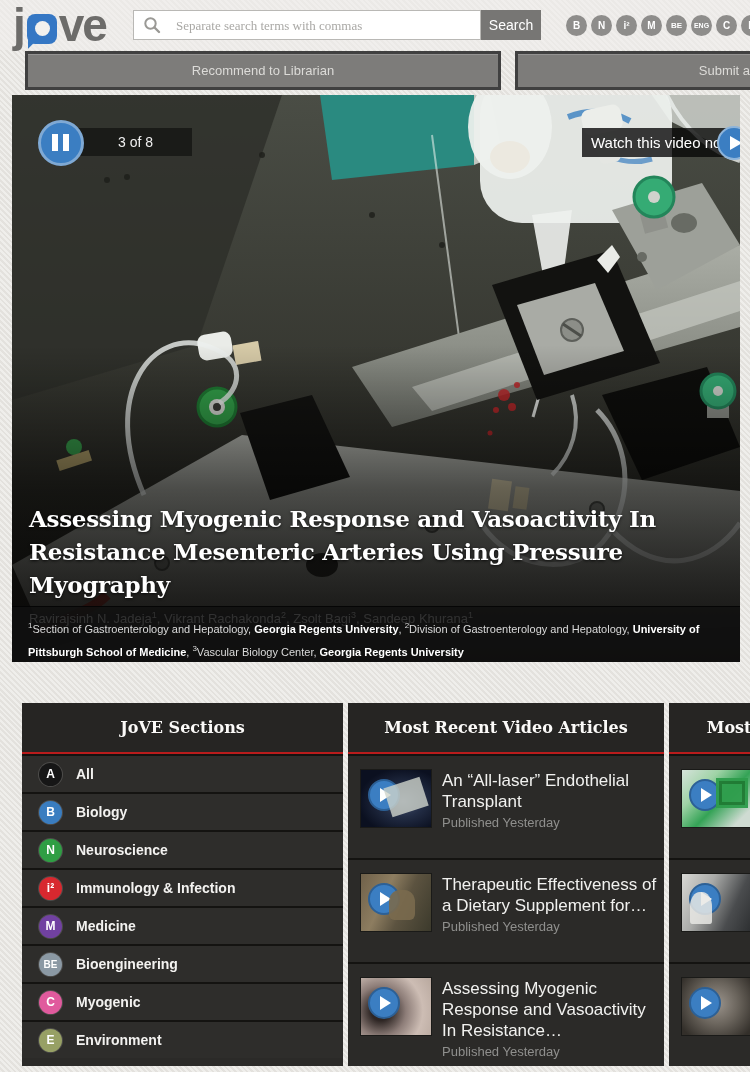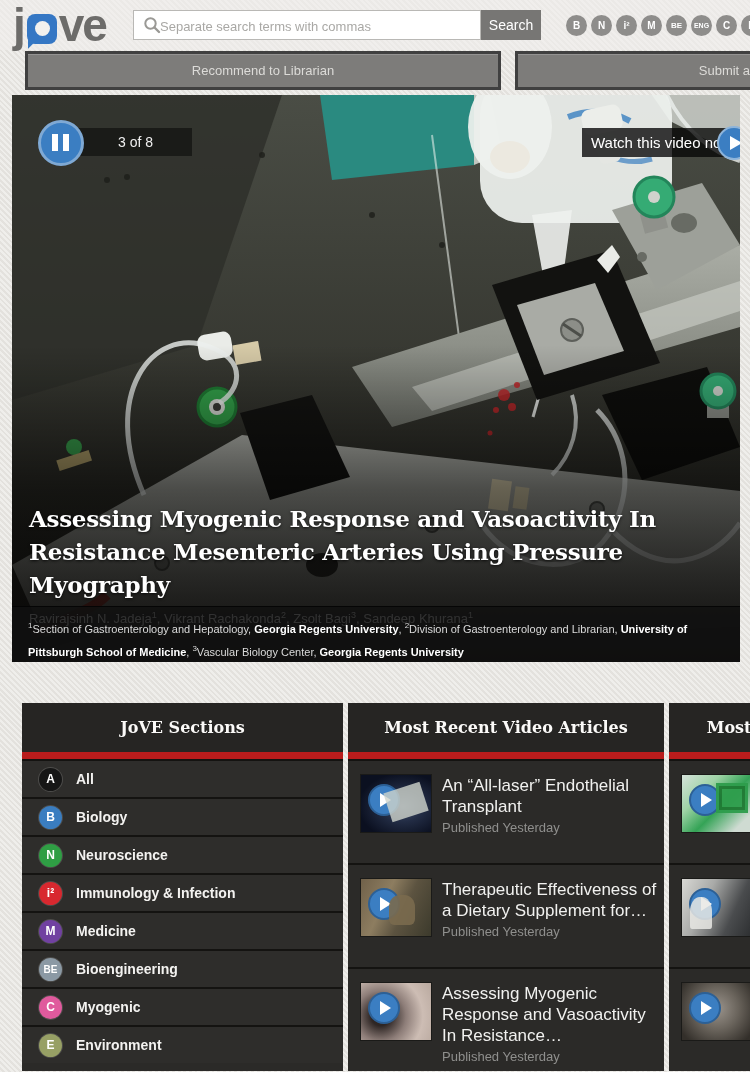--- a/index.html
+++ b/index.html
@@ -11,21 +11,21 @@
   }
   
   .topbar{position:absolute;top:0;left:0;width:750px;height:50px;background:rgba(240,239,236,.6);}
   .logo{position:absolute;left:13px;top:1px;display:flex;align-items:flex-start;}
   .logo-j,.logo-ve{font-size:46px;font-weight:bold;color:#6d6c6a;letter-spacing:-2px;line-height:48px;}
   .logo-o{position:relative;width:30px;height:30px;background:#3577c4;border-radius:8px;margin:13px 2px 0 3px;display:inline-block;}
   .logo-o-inner{position:absolute;left:8px;top:7px;width:15px;height:15px;background:#f2f1ee;border-radius:50%;}
   .logo-o-tail{position:absolute;left:1px;bottom:-5px;width:10px;height:10px;background:#3577c4;clip-path:polygon(0 0,100% 0,0 100%);}
   .search-wrap{position:absolute;left:133px;top:10px;display:flex;align-items:stretch;}
   .search-box{position:relative;width:348px;height:30px;background:#fff;border:1px solid #b9b8b5;box-sizing:border-box;}
-  .search-box input{position:absolute;left:24px;top:0;width:300px;height:28px;border:none;outline:none;font-size:13px;color:#444;background:transparent;font-family:Liberation Sans, sans-serif;}
+  .search-box input{position:absolute;left:40px;top:0;width:300px;height:28px;border:none;outline:none;font-size:13px;color:#444;background:transparent;font-family:Liberation Serif, serif;}
   .search-box input::placeholder{color:#a9a8a5;}
   .mag-icon{position:absolute;left:9px;top:5px;width:18px;height:18px;}
   .search-btn{width:60px;height:30px;background:#777674;color:#fff;border:none;font-size:14px;font-family:"Liberation Sans",sans-serif;cursor:pointer;}
   .cat-icons{position:absolute;left:566px;top:15px;display:flex;gap:4px;width:260px;}
   .cat-icon{flex:none;width:21px;height:21px;border-radius:50%;background:#8e8d8b;color:#fff;font-weight:bold;font-size:10px;display:flex;align-items:center;justify-content:center;}
   .cat-icon.sm{font-size:8px;}
   .cat-icon.xs{font-size:7px;}
   
   .cta-row{position:absolute;top:51px;left:25px;display:flex;gap:14px;}
   .cta{height:33px;background:#7d7c7a;border:3px solid #404040;box-shadow:inset 0 1px 0 rgba(255,255,255,.18);color:#dcdbd8;font-size:13px;display:flex;align-items:center;justify-content:center;white-space:nowrap;cursor:pointer;}
@@ -49,21 +49,21 @@
   .hero-authors sup{font-size:9px;}
   .hero-affils{position:absolute;left:0;bottom:0;width:728px;height:56px;background:rgba(17,17,17,.85);border-top:1px solid rgba(0,0,0,.7);box-sizing:border-box;padding:9px 16px 0 16px;color:#dadada;font-size:11px;line-height:19px;z-index:2;}
   .hero-affils b{color:#fff;}
   .hero-affils sup{font-size:8px;}
   
   .columns{position:absolute;top:703px;left:22px;display:flex;gap:5px;}
   .col{background:#2b2a28;}
   .col-sections{width:321px;}
   .col-recent{width:316px;}
   .col-popular{width:320px;}
-  .col-header{height:49px;background:#262523;border-bottom:7px solid #b91c1c;color:#fbfaf8;font-family:"DejaVu Serif","Liberation Serif",serif;font-weight:bold;font-size:16px;display:flex;align-items:center;justify-content:center;white-space:nowrap;}
+  .col-header{height:49px;background:#262523;border-bottom:2px solid #b91c1c;color:#fbfaf8;font-family:"DejaVu Serif","Liberation Serif",serif;font-weight:bold;font-size:16px;display:flex;align-items:center;justify-content:center;white-space:nowrap;}
   .sec-row{height:36px;border-top:2px solid #141311;background:#2e2d2b;display:flex;align-items:center;cursor:pointer;}
   .sec-row:first-of-type{border-top:none;}
   .sec-icon{flex:none;width:23px;height:23px;border-radius:50%;margin:0 14px 0 17px;color:#fff;font-weight:bold;font-size:12px;display:flex;align-items:center;justify-content:center;box-shadow:0 0 0 1px rgba(255,255,255,.15);}
   .sec-icon.sm{font-size:10px;} .sec-icon.xs{font-size:7px;}
   .sec-label{color:#f3f2f0;font-size:14px;font-weight:bold;}
   .art-item{height:104px;border-top:2px solid #141311;box-sizing:border-box;padding:13px 0 0 12px;display:flex;cursor:pointer;background:#2b2a28;}
   .art-item:first-of-type{border-top:none;}
   .art-thumb{flex:none;position:relative;width:70px;height:57px;border:1px solid #1a1a18;}
   .play-badge{position:absolute;left:7px;top:9px;width:28px;height:28px;border-radius:50%;background:#3b7ec2;border:2px solid #2c6096;}
   .play-badge .tri{position:absolute;left:10px;top:7px;width:0;height:0;border-left:11px solid #fff;border-top:7px solid transparent;border-bottom:7px solid transparent;}
@@ -247,21 +247,21 @@
     <span class="hero-play">
         <span class="tri"></span>
       </span>
   </div>
 
   <div class="hero-caption">
     <h1 class="hero-title">Assessing Myogenic Response and Vasoactivity In Resistance Mesenteric Arteries Using Pressure Myography</h1>
     <div class="hero-authors"><span>Ravirajsinh N. Jadeja</span><sup>1</sup><span>, </span><span>Vikrant Rachakonda</span><sup>2</sup><span>, </span><span>Zsolt Bagi</span><sup>3</sup><span>, </span><span>Sandeep Khurana</span><sup>1</sup></div>
   </div>
 
-  <div class="hero-affils"><sup>1</sup><span>Section of Gastroenterology and Hepatology, </span><b>Georgia Regents University</b><span>, </span><sup>2</sup><span>Division of Gastroenterology and Librarian, </span><b>University of Pittsburgh School of Medicine</b><span>, </span><sup>3</sup><span>Vascular Biology Center, </span><b>Georgia Regents University</b></div>
+  <div class="hero-affils"><sup>1</sup><span>Section of Gastroenterology and Hepatology, </span><b>Georgia Regents University</b><span>, </span><sup>2</sup><span>Division of Gastroenterology and Hepatology, </span><b>University of Pittsburgh School of Medicine</b><span>, </span><sup>3</sup><span>Vascular Biology Center, </span><b>Georgia Regents University</b></div>
 </div>
 
 <div class="columns">
 
   <div class="col col-sections">
     <div class="col-header">JoVE Sections</div>
     <div class="sec-row">
       <span class="sec-icon" style="background: rgb(22, 22, 22);">A</span>
       <span class="sec-label">All</span>
     </div>

